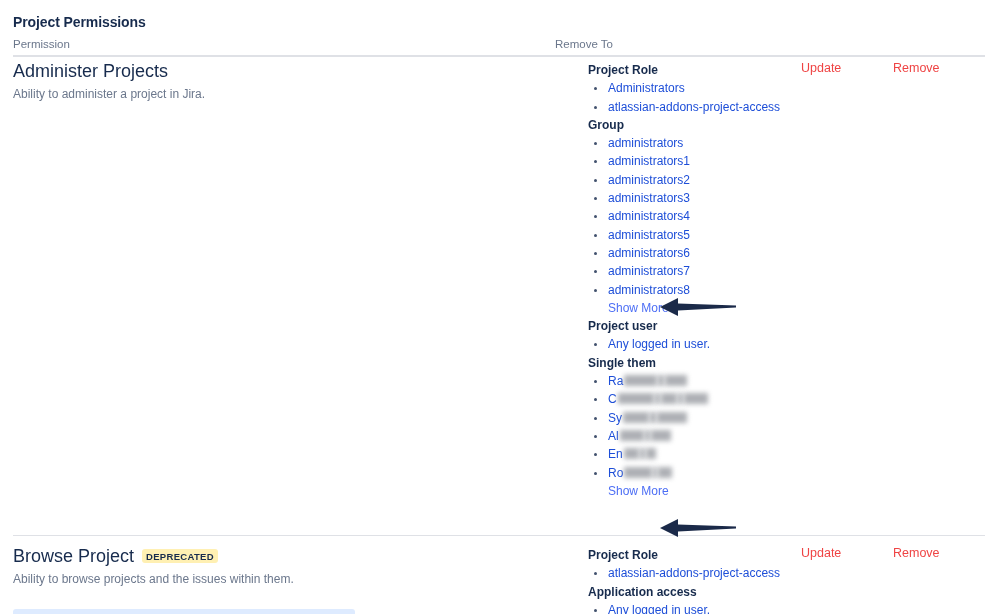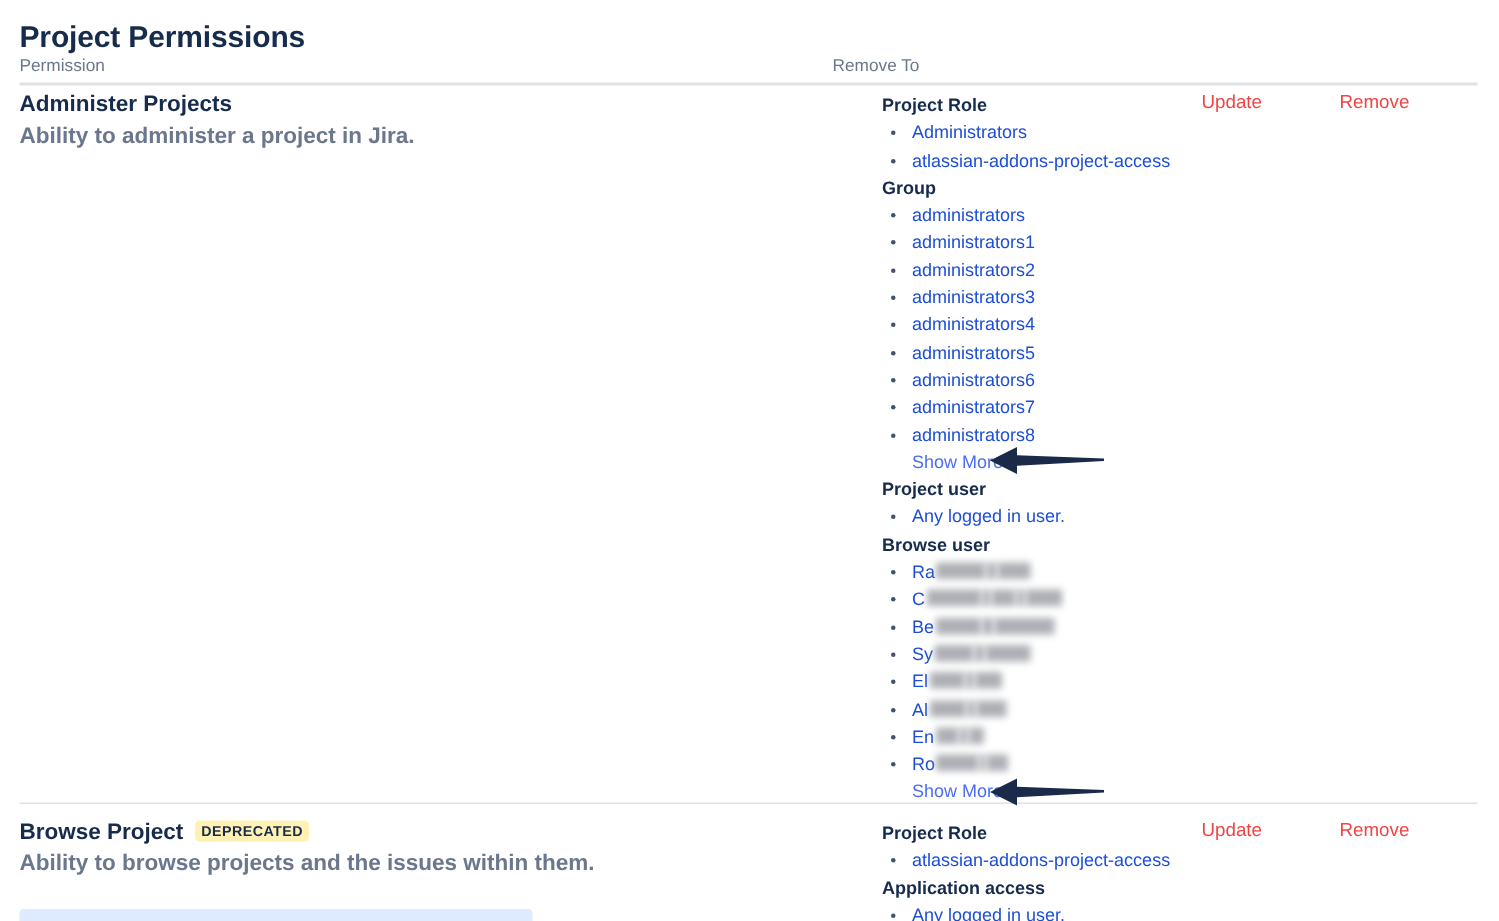--- a/index.html
+++ b/index.html
@@ -8,21 +8,21 @@
     width: 999px; height: 614px;
     background: #ffffff;
     font-family: "Liberation Sans", sans-serif;
     color: #172B4D;
     overflow: hidden;
   }
   .page { position: relative; width: 999px; height: 614px; background:#fff; }
 
   .page-title {
     position: absolute; left: 13px; top: 14px;
-    font-size: 20px; font-weight: bold; color: #172B4D;
+    font-size: 14px; font-weight: bold; color: #172B4D;
     letter-spacing: -0.1px;
   }
 
   
   .thead { position: absolute; left: 0; top: 38px; width: 832px; height: 18px; }
   .th {
     position: absolute; top: 0;
     font-size: 11.5px; color: #6B778C; font-weight: normal;
   }
   .th-permission { left: 13px; }
@@ -34,34 +34,34 @@
 
   
   .row { position: absolute; left: 0; width: 999px; }
   .row-rule {
     position: absolute; left: 13px; width: 972px; height: 1px;
     background: #DFE1E6;
   }
 
   .perm-cell { position: absolute; left: 13px; width: 530px; }
   .perm-name {
-    font-size: 15px; font-weight: bold; color: #172B4D;
+    font-size: 18px; font-weight: normal; color: #172B4D;
     display: inline-block; vertical-align: middle;
   }
   .badge {
     display: inline-block; vertical-align: middle;
     margin-left: 8px;
     background: #FFF0B3; color: #172B4D;
     font-size: 9.5px; font-weight: bold; letter-spacing: 0.3px;
     padding: 2px 4px 1px 4px; border-radius: 3px;
     position: relative; top: -1px;
   }
   .perm-desc {
     margin-top: 5px;
-    font-size: 15px; color: #6B778C; line-height: 14px; font-weight: bold;
+    font-size: 12px; color: #6B778C; line-height: 14px;
   }
 
   
   .info-banner {
     margin-top: 23px;
     width: 342px;
     background: #DEEBFF;
     border-radius: 3px;
     padding: 11px 12px 12px 12px;
     display: flex; align-items: flex-start; gap: 14px;
@@ -157,27 +157,25 @@
         <li>administrators7</li>
         <li>administrators8</li>
       </ul>
       <div class="show-more">Show More</div>
 
       <div class="grant-head">Project user</div>
       <ul class="grant-list">
         <li>Any logged in user.</li>
       </ul>
 
-      <div class="grant-head">Browse user</div>
+      <div class="grant-head">Single them</div>
       <ul class="grant-list" id="redacted-users">
           <li><span class="redacted">Ra<span class="blurbox" style="width: 33px;"></span><span class="blurbox" style="width: 6px;"></span><span class="blurbox" style="width: 22px;"></span></span></li>
           <li><span class="redacted">C<span class="blurbox" style="width: 36px;"></span><span class="blurbox" style="width: 5px;"></span><span class="blurbox" style="width: 16px;"></span><span class="blurbox" style="width: 5px;"></span><span class="blurbox" style="width: 24px;"></span></span></li>
-          <li><span class="redacted">Be<span class="blurbox" style="width: 30px;"></span><span class="blurbox" style="width: 7px;"></span><span class="blurbox" style="width: 40px;"></span></span></li>
           <li><span class="redacted">Sy<span class="blurbox" style="width: 26px;"></span><span class="blurbox" style="width: 6px;"></span><span class="blurbox" style="width: 30px;"></span></span></li>
-          <li><span class="redacted">El<span class="blurbox" style="width: 23px;"></span><span class="blurbox" style="width: 5px;"></span><span class="blurbox" style="width: 18px;"></span></span></li>
           <li><span class="redacted">Al<span class="blurbox" style="width: 24px;"></span><span class="blurbox" style="width: 5px;"></span><span class="blurbox" style="width: 20px;"></span></span></li>
           <li><span class="redacted">En<span class="blurbox" style="width: 15px;"></span><span class="blurbox" style="width: 5px;"></span><span class="blurbox" style="width: 10px;"></span></span></li>
           <li><span class="redacted">Ro<span class="blurbox" style="width: 28px;"></span><span class="blurbox" style="width: 4px;"></span><span class="blurbox" style="width: 14px;"></span></span></li>
         </ul>
       <div class="show-more">Show More</div>
 
     </div>
 
     <div class="actions">
       <div class="action-link action-update">Update</div>

